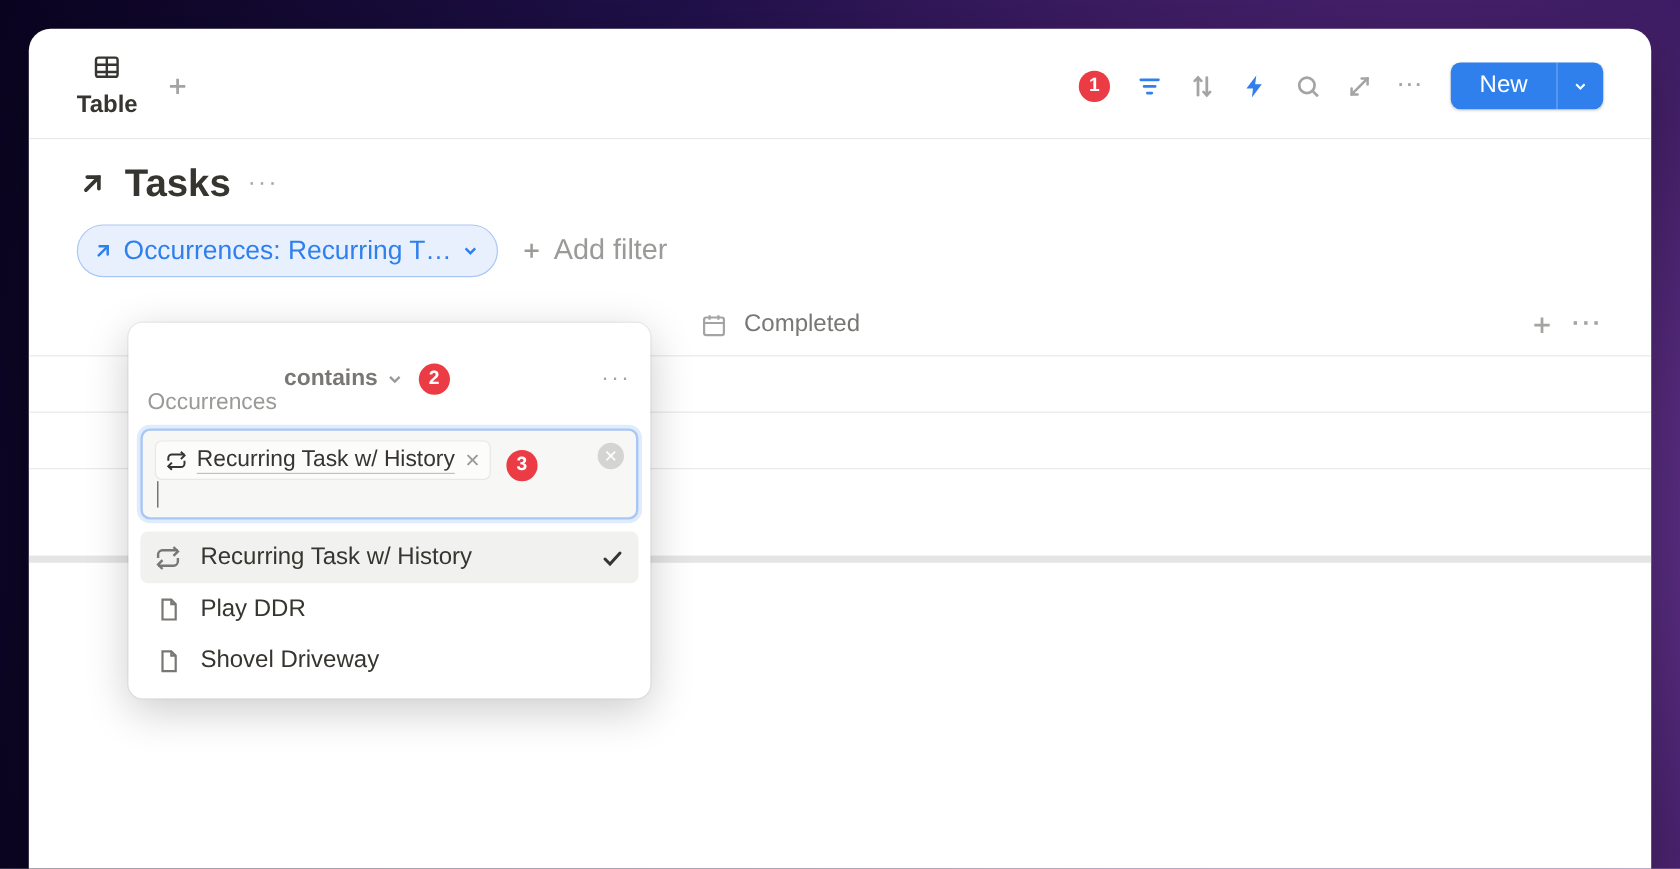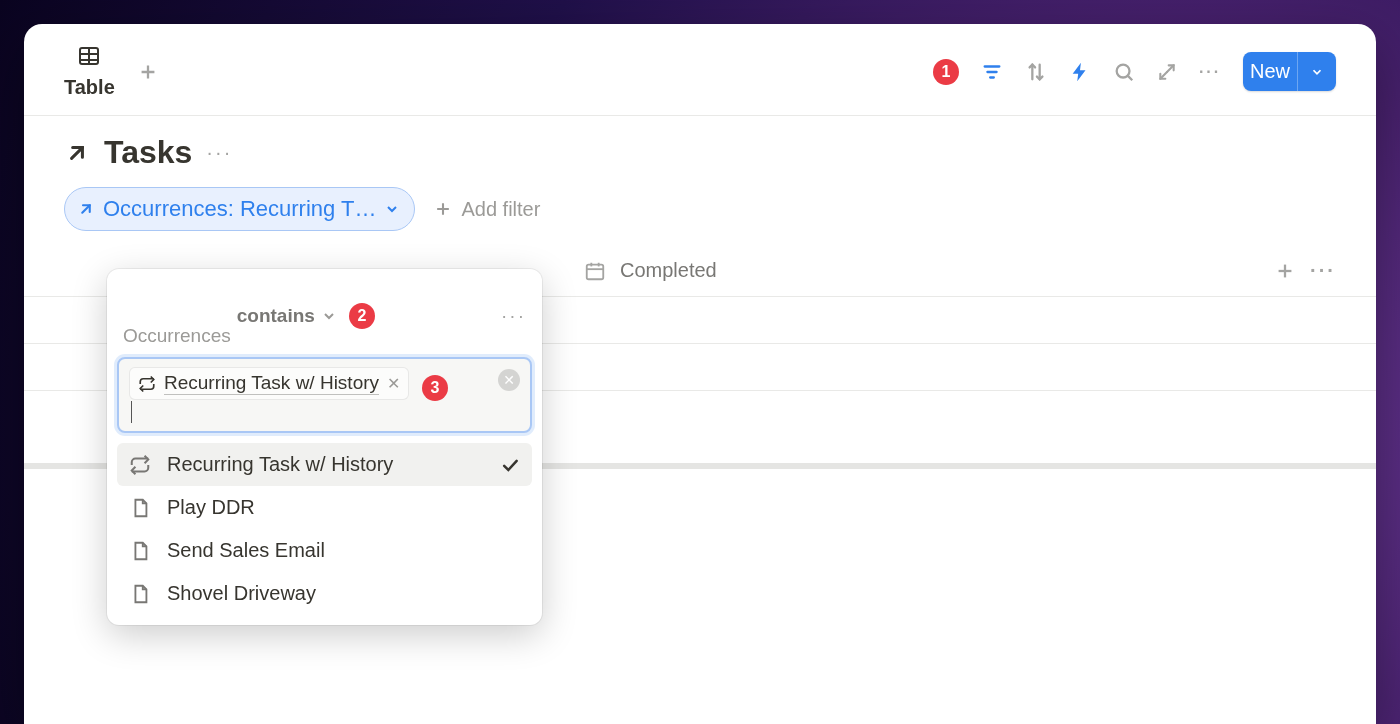--- a/index.html
+++ b/index.html
@@ -52,21 +52,21 @@
   }
   .toolbar-icon { color: var(--icon-gray); display:flex; align-items:center; }
   .toolbar-icon.blue { color: var(--blue); }
   .new-btn {
     display: flex; align-items: stretch;
     background: var(--blue); color: #fff;
     border-radius: 8px; overflow: hidden;
     font-size: 20px; font-weight: 500;
     box-shadow: 0 1px 2px rgba(0,0,0,0.15);
   }
-  .new-btn-main { padding: 8px 7px; text-align: center; }
+  .new-btn-main { padding: 8px 24px; text-align: center; }
   .new-btn-caret { padding: 8px 12px; border-left: 1px solid rgba(255,255,255,0.3); display:flex; align-items:center; }
   
   .title-row {
     display: flex; align-items: center; gap: 14px;
     padding: 18px 32px 10px 40px;
   }
   .title-text { font-size: 32px; font-weight: 700; color: var(--text); }
   .title-dots { color: var(--icon-gray); font-size: 20px; letter-spacing: 2px; }
   
   .filters-row {
@@ -79,21 +79,21 @@
     border: 1.5px solid var(--blue-border);
     color: var(--blue);
     font-size: 22px; font-weight: 500;
     padding: 8px 14px 8px 12px;
     border-radius: 999px;
     max-width: 380px;
   }
   .filter-chip-text { white-space: nowrap; overflow: hidden; text-overflow: ellipsis; }
   .add-filter {
     display: flex; align-items: center; gap: 8px;
-    color: var(--text-light); font-size: 20px;
+    color: var(--text-light); font-size: 24px;
   }
   
   .table-header {
     display: flex; align-items: center;
     padding: 10px 40px 14px 560px;
     border-bottom: 1px solid var(--border);
     gap: 14px;
     color: var(--text-muted);
     font-size: 20px;
   }
@@ -364,27 +364,18 @@
         </span>
         <span>Play DDR</span>
       </div>
       <div class="dd-option">
         <span class="dd-option-icon">
           <svg width="22" height="22" viewBox="0 0 24 24" fill="none" stroke="currentColor" stroke-width="2">
               <path d="M7 3h8l4 4v14H7z"></path>
               <path d="M15 3v4h4"></path>
             </svg>
         </span>
-        <span>Send Sales Email</span>
-      </div>
-      <div class="dd-option">
-        <span class="dd-option-icon">
-          <svg width="22" height="22" viewBox="0 0 24 24" fill="none" stroke="currentColor" stroke-width="2">
-              <path d="M7 3h8l4 4v14H7z"></path>
-              <path d="M15 3v4h4"></path>
-            </svg>
-        </span>
         <span>Shovel Driveway</span>
       </div>
     </div>
   </div>
 
 </div>
 
 </body></html>

